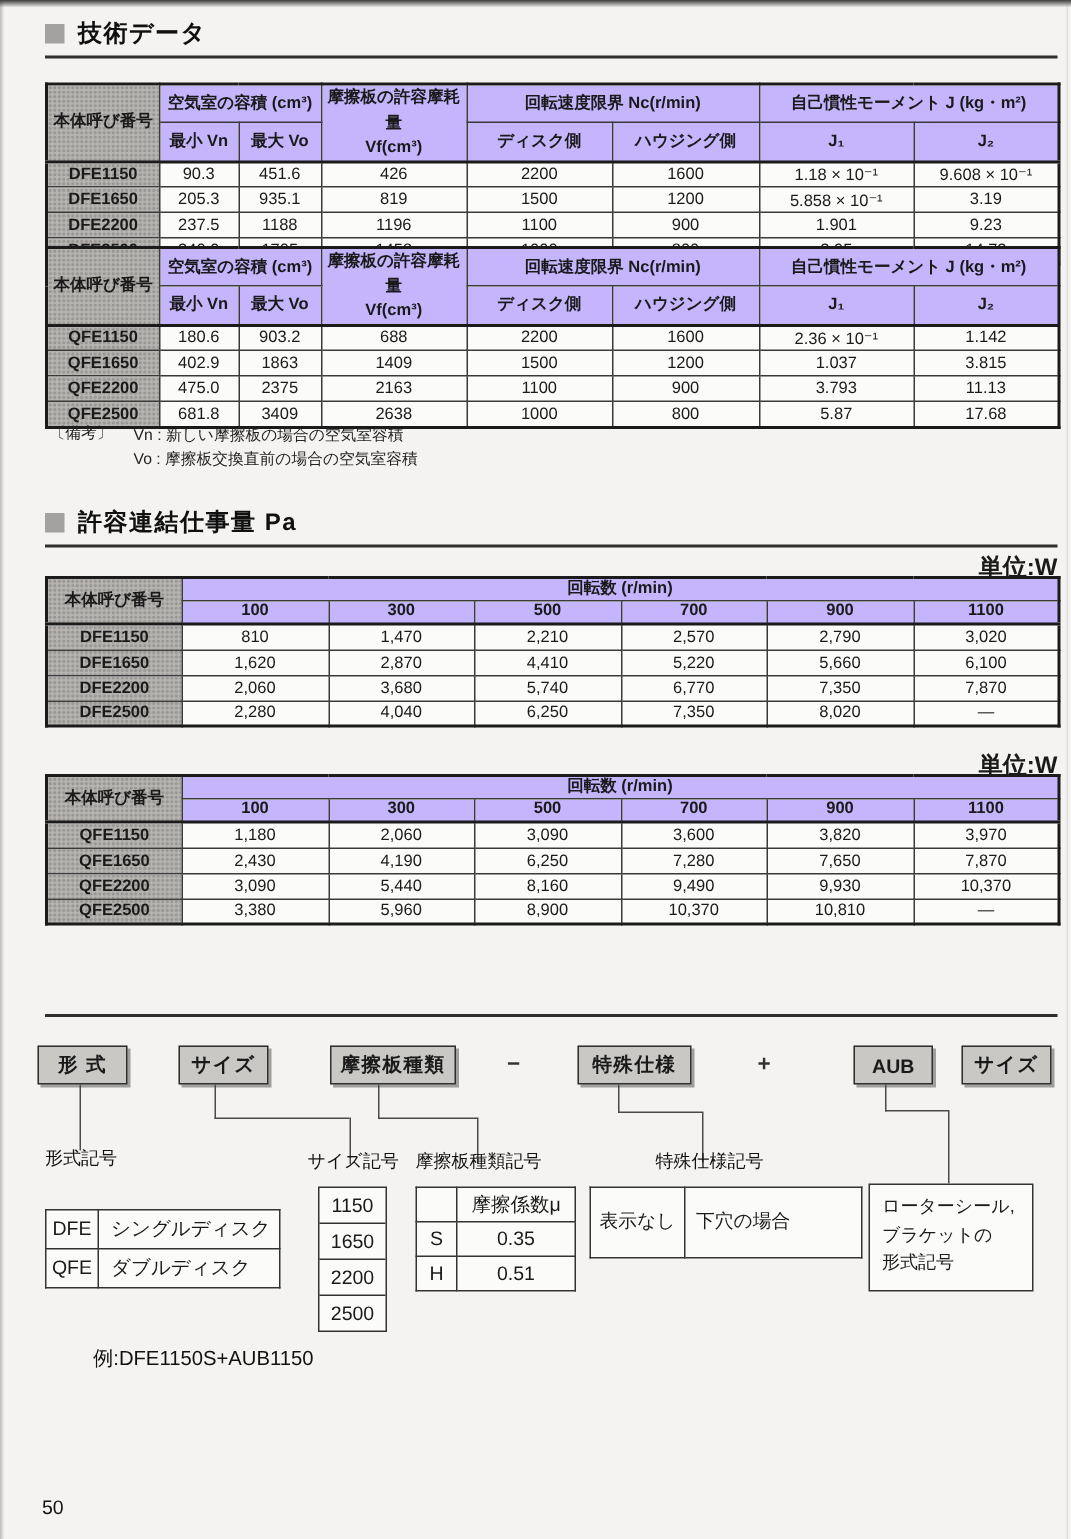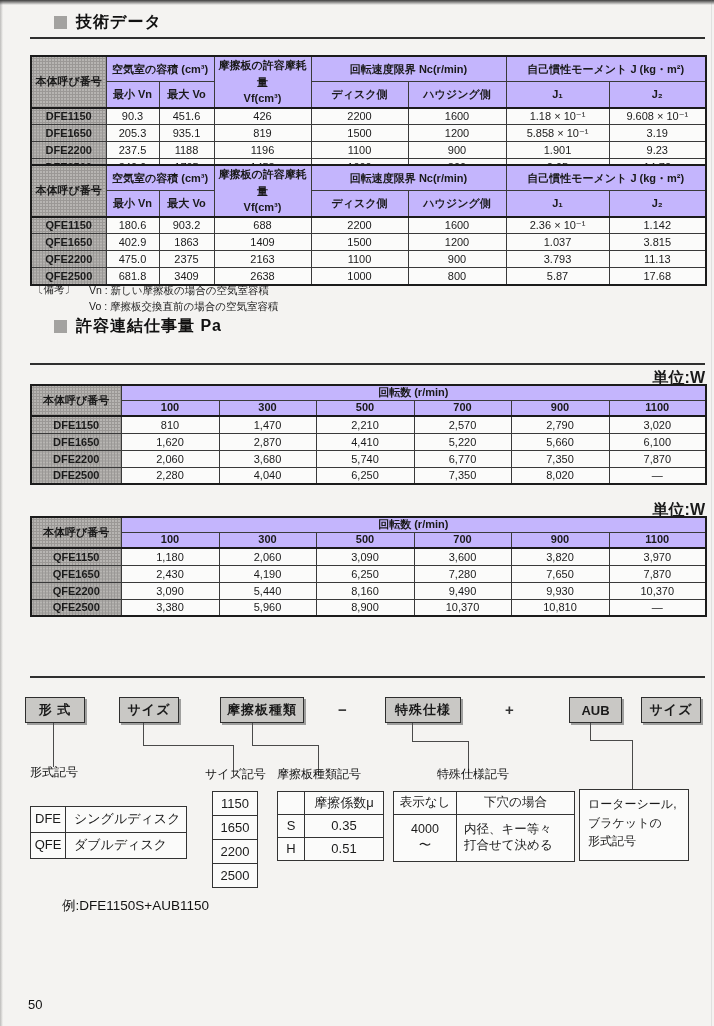--- a/index.html
+++ b/index.html
@@ -7,21 +7,21 @@
     position:relative;width:714px;height:1026px;margin:0 auto;
     background:#f4f3f1;overflow:hidden;
     font-family:"Liberation Sans","DejaVu Sans",sans-serif;color:#1a1a1a;
   }
   .abs{position:absolute;}
   
   .edge-top{position:absolute;top:0;left:0;right:0;height:5px;background:linear-gradient(#3d3d3d,rgba(61,61,61,0));}
   .edge-left{position:absolute;top:0;left:0;width:3px;height:100%;background:linear-gradient(90deg,rgba(60,60,60,.30),rgba(60,60,60,0));}
   .edge-right{position:absolute;top:0;right:2px;width:1px;height:100%;background:rgba(120,120,120,.15);}
   
-  .sec-title{display:flex;align-items:center;gap:9px;font-size:16px;font-weight:bold;color:#101010;letter-spacing:1px;margin-left:24px;}
+  .sec-title{display:flex;align-items:center;gap:9px;font-size:16px;font-weight:bold;color:#101010;letter-spacing:1px;}
   .bullet{width:13px;height:13px;background:#a3a2a0;flex:0 0 auto;}
   .rule{height:2px;background:#2f2f2f;width:675px;}
   
   .dtable{border-collapse:collapse;table-layout:fixed;width:675px;background:#fbfbfa;font-size:11px;border:2px solid #1b1b1b;}
   .dtable th,.dtable td{border:1px solid #3a3a3a;text-align:center;vertical-align:middle;padding:0;overflow:hidden;}
   .dtable thead th{background:#c4b5fd;font-weight:bold;line-height:1.15;}
   .dtable thead{border-bottom:2px solid #1b1b1b;}
   .dtable thead th.corner,
   .dtable tbody td:first-child{
     background-color:#b7b5b2;
@@ -229,21 +229,21 @@
   </table>
 
   <div class="abs notes" style="left:33px;top:283px;">
     <span>〔備考〕</span>
     <span>
       <span class="blk">Vn : 新しい摩擦板の場合の空気室容積</span>
       <span class="blk">Vo : 摩擦板交換直前の場合の空気室容積</span>
     </span>
   </div>
 
-  <div class="abs sec-title" style="left:30px;top:316px;justify-content:space-between;">
+  <div class="abs sec-title" style="left:30px;top:338px;justify-content:space-between;">
     <span class="bullet"></span>
     <span>許容連結仕事量 Pa</span>
   </div>
   <div class="abs rule" style="left:30px;top:363px;"></div>
 
   <div class="abs unit" style="right:9px;top:368px;">単位:W</div>
 
   <table class="abs dtable pa" style="left:30px;top:384px;">
     <colgroup>
       <col style="width:90px">
@@ -454,26 +454,20 @@
   <table class="abs kv spec-tbl" style="left:393px;top:791px;">
     <colgroup>
         <col style="width:63px">
         <col style="width:118px">
       </colgroup>
     <tbody>
         <tr>
           <td>表示なし</td>
           <td>下穴の場合</td>
         </tr>
-        <tr>
-          <td>4000
-〜</td>
-          <td>内径、キー等々
-打合せて決める</td>
-        </tr>
       </tbody>
   </table>
 
   <div class="aub-note">ローターシール,
 ブラケットの
 形式記号</div>
 
   <div class="example">例:DFE1150S+AUB1150</div>
 
   <div class="pagenum">50</div>

